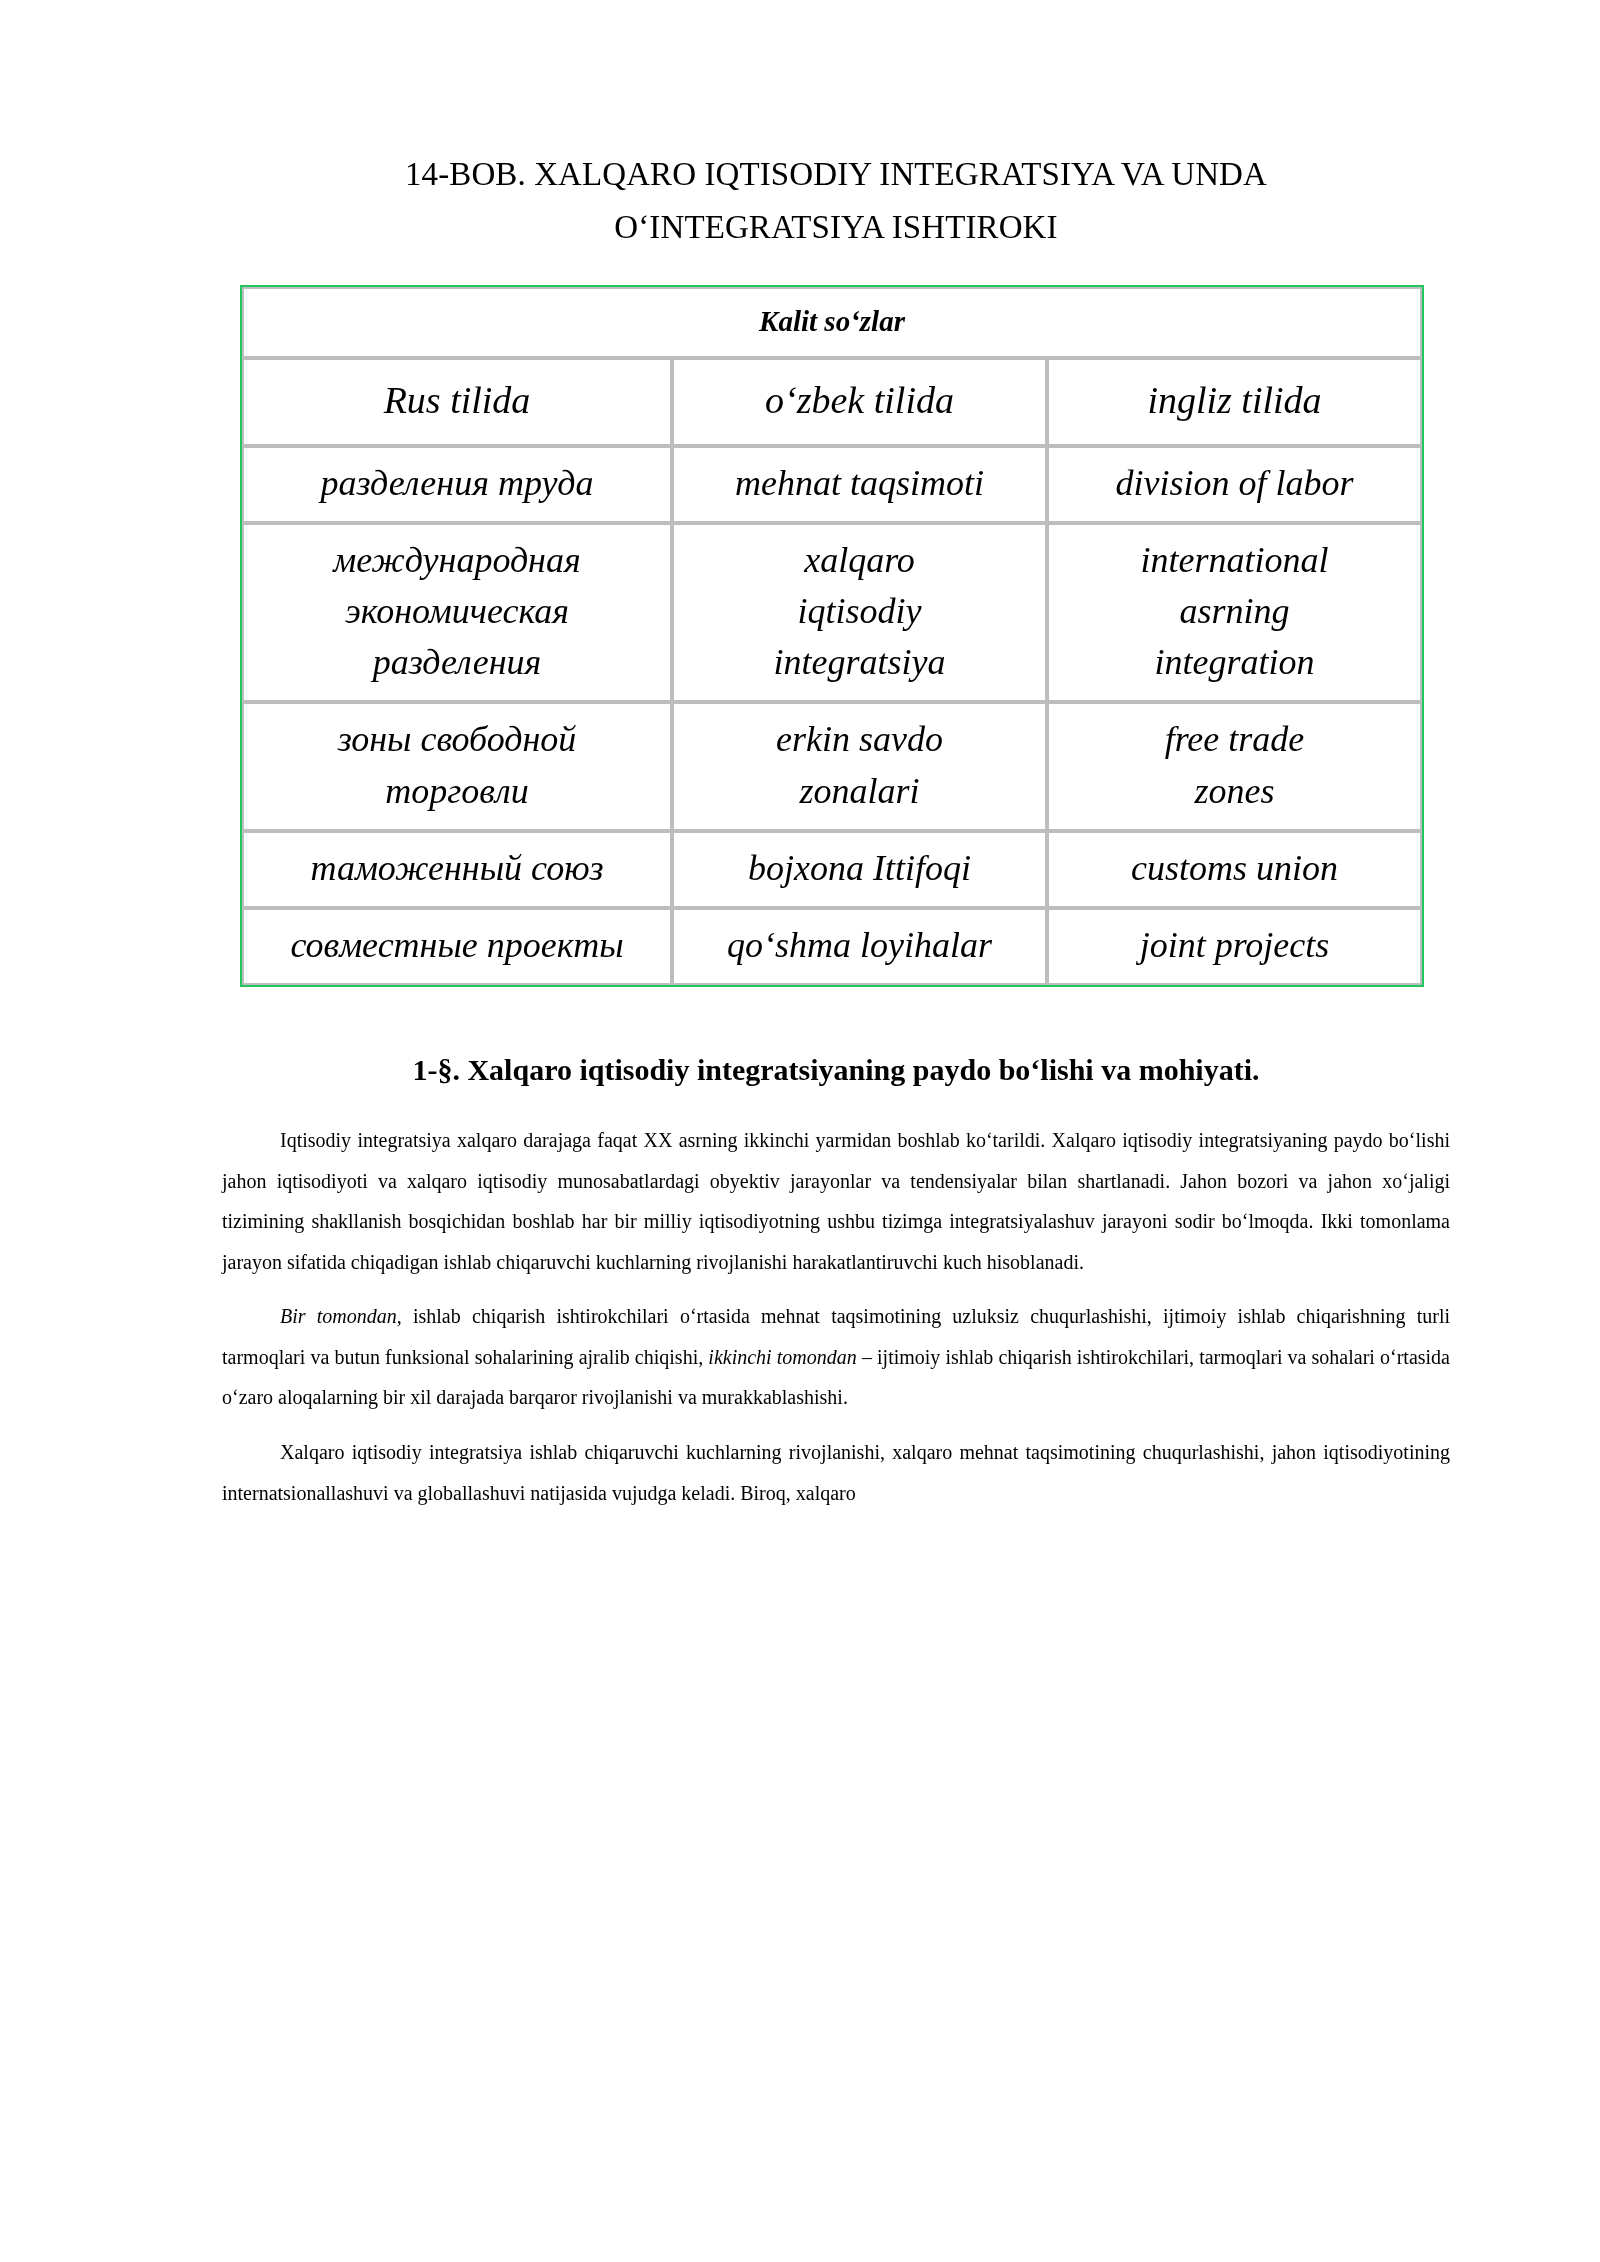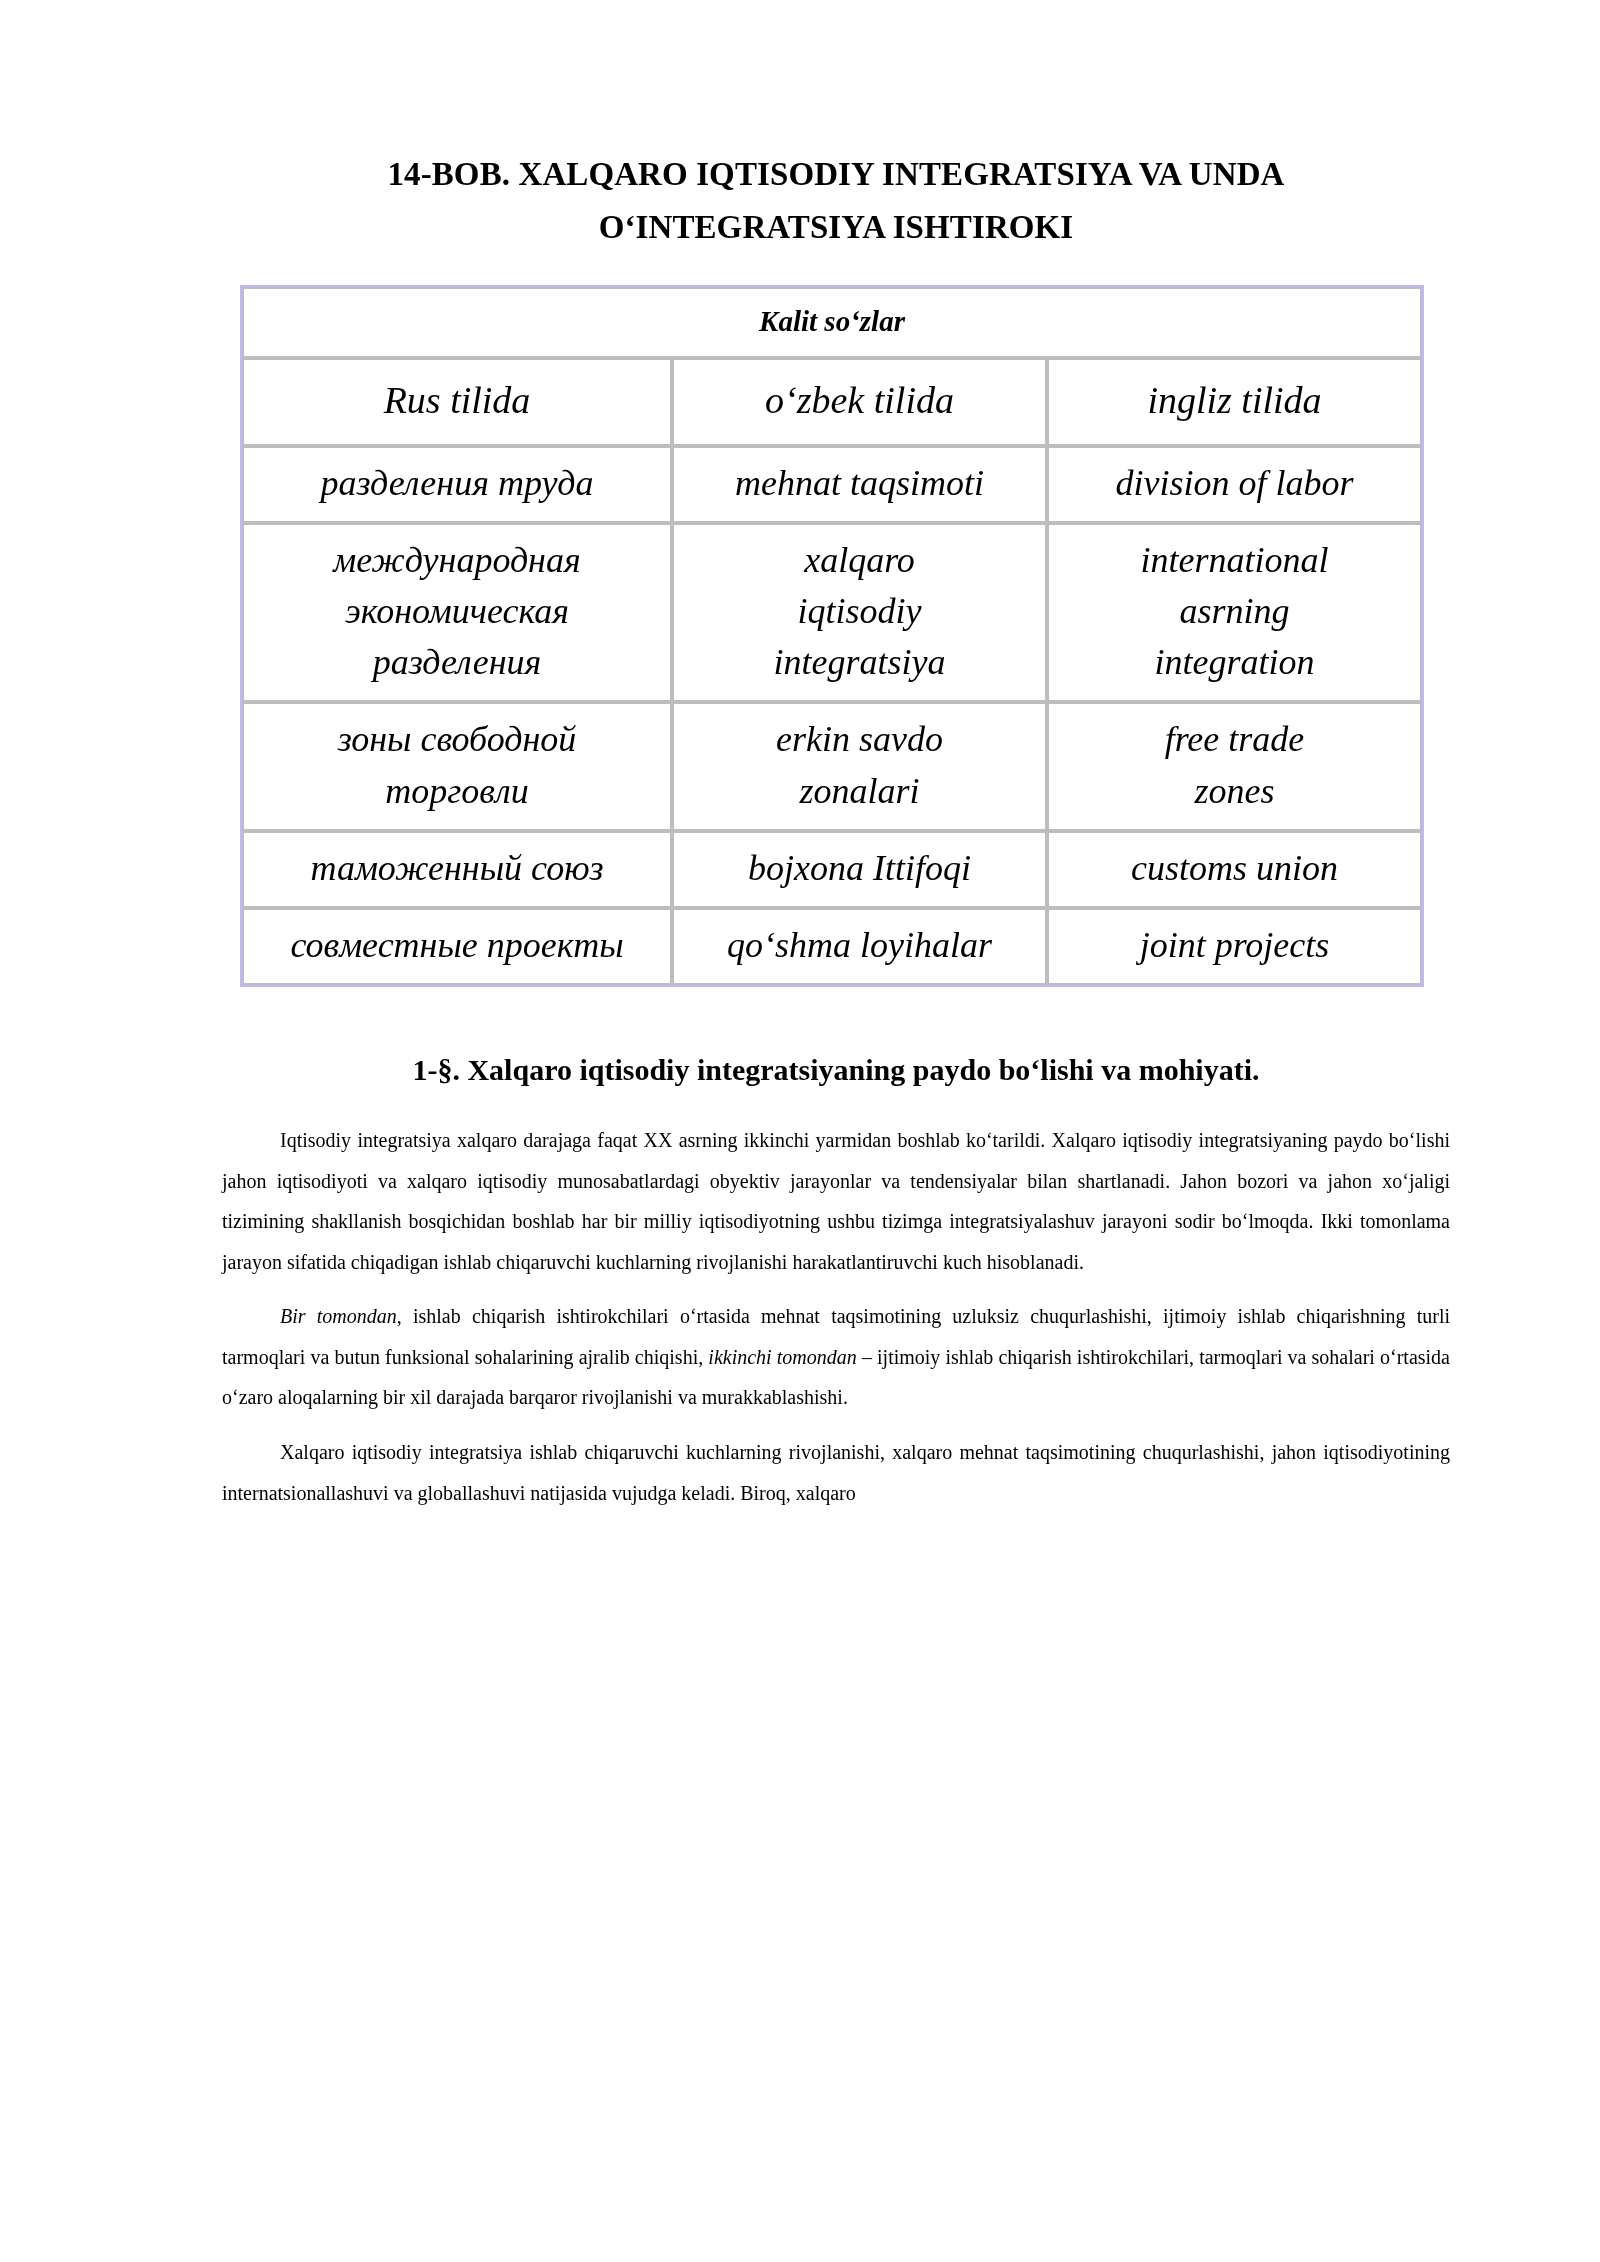--- a/index.html
+++ b/index.html
@@ -26,40 +26,40 @@
     left: 222px;
     top: 0;
     width: 1228px;
   }
 
   
   .doc-title {
     margin: 0;
     padding-top: 148px;
     font-size: 33px;
-    font-weight: bold;
+    font-weight: normal;
     text-align: center;
     line-height: 1.62;
     letter-spacing: 0.1px;
   }
   .doc-title .line {
     display: block;
   }
 
   
   .kw-table-wrap {
     margin-top: 30px;
     padding-left: 18px;
     padding-right: 30px;
   }
   table.kw-table {
     width: 1180px;
     border-collapse: separate;
     border-spacing: 0;
-    border: 2px solid #c4b5fd;
+    border: 2px solid #22c55e;
     table-layout: fixed;
   }
   table.kw-table td {
     border: 2px solid #bdbdbd;
     padding: 10px 8px 12px 8px;
     text-align: center;
     vertical-align: middle;
     font-style: italic;
     font-size: 36px;
     line-height: 1.42;

